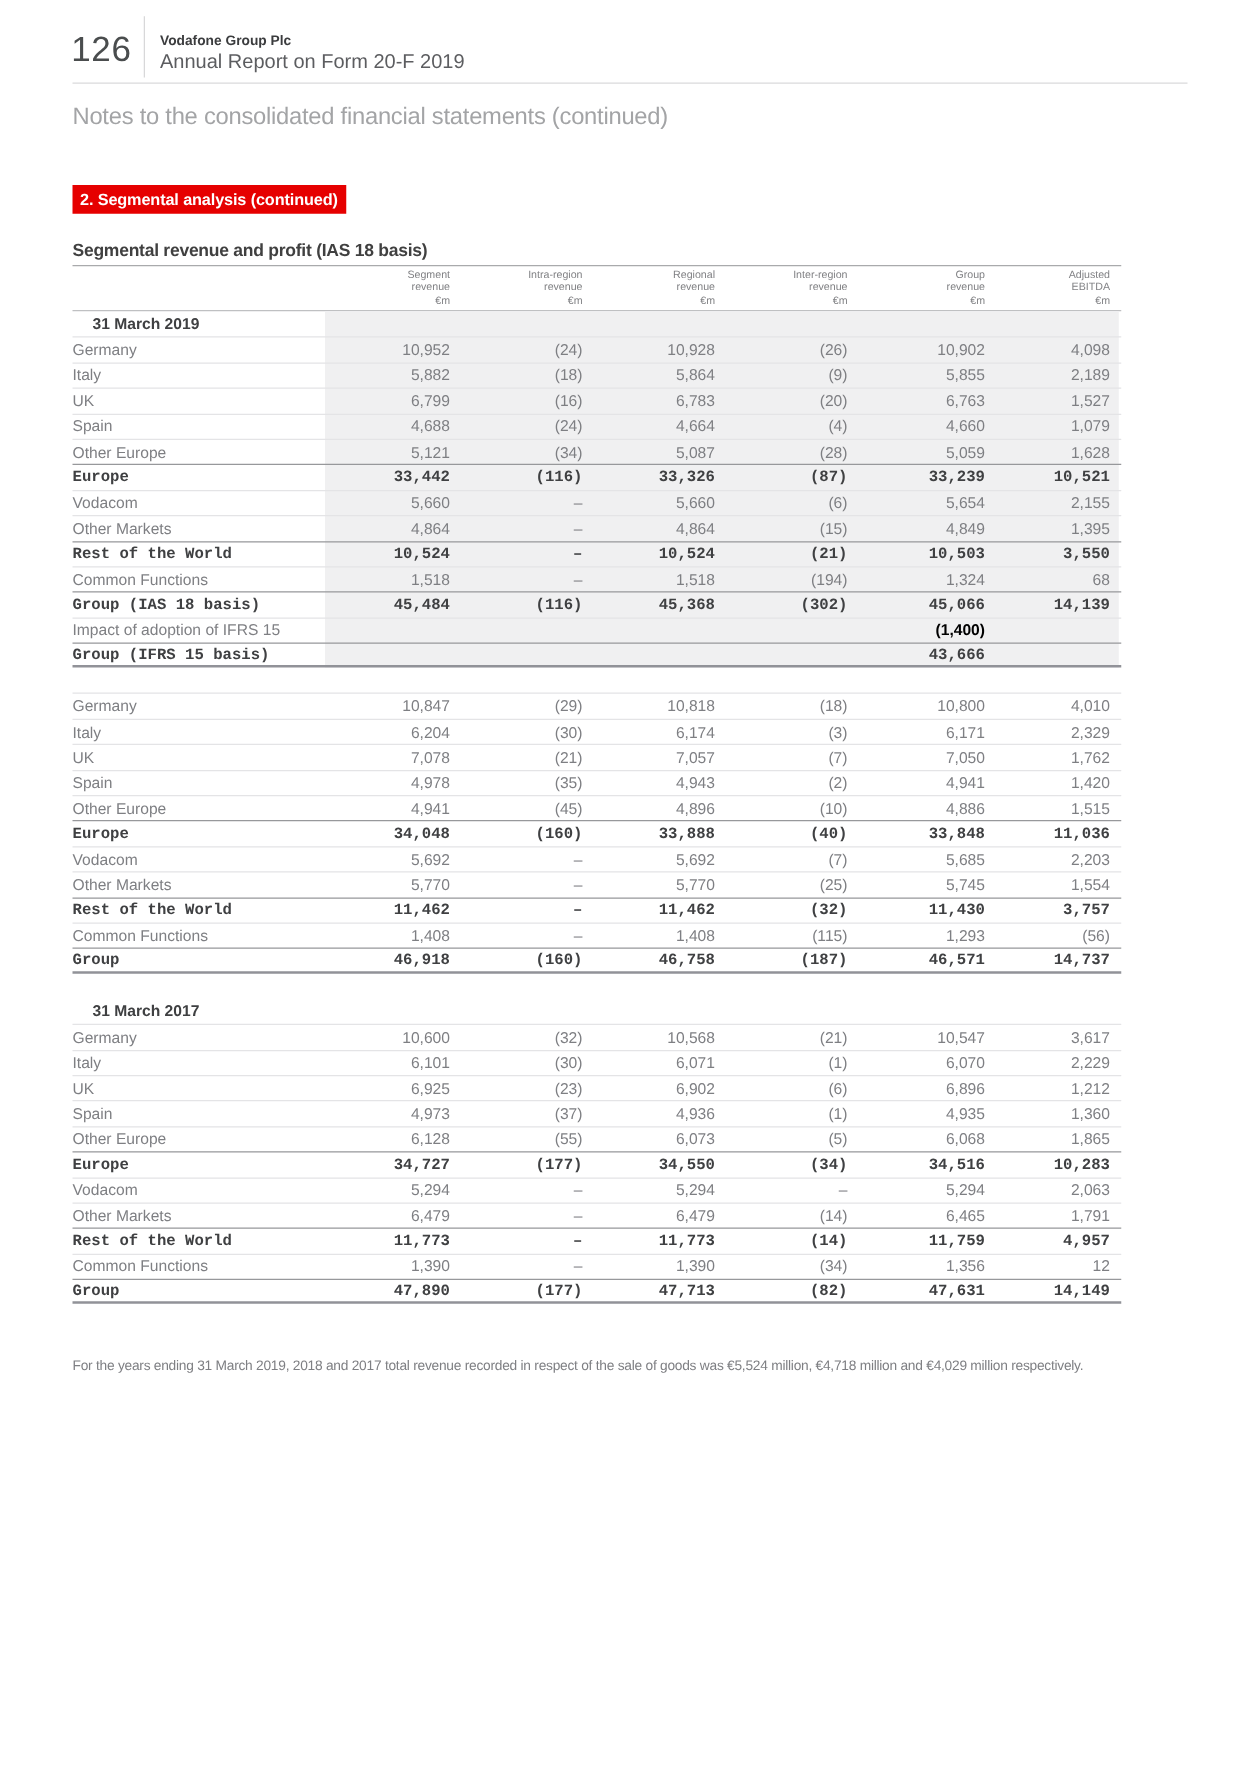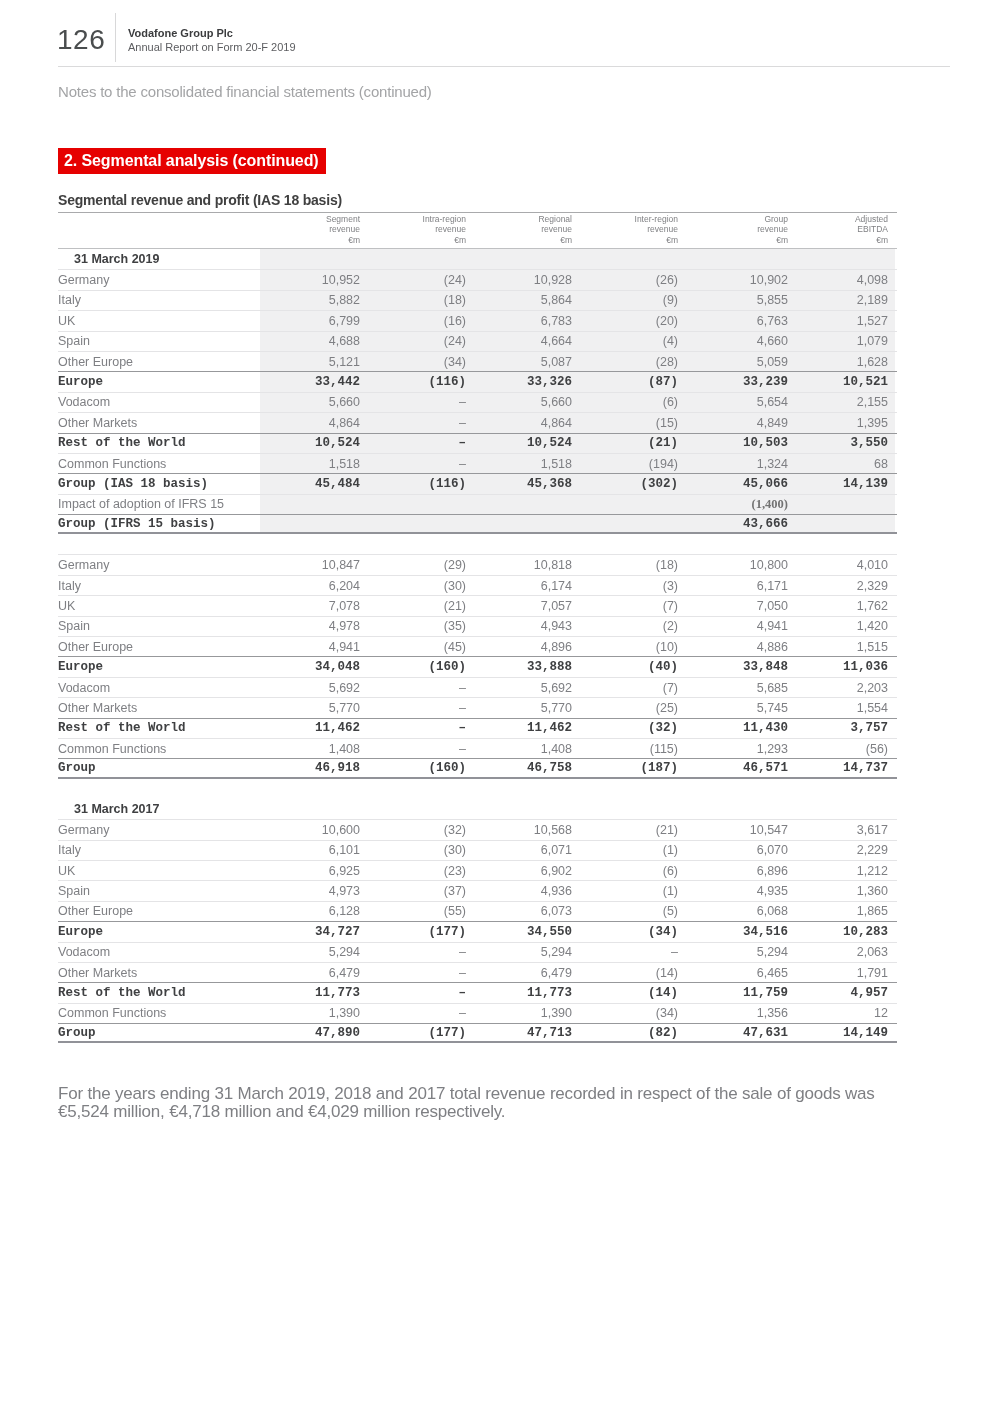--- a/index.html
+++ b/index.html
@@ -4,26 +4,26 @@
 <style>
   html,body{margin:0;padding:0;background:#ffffff;}
   body{width:1008px;height:1426px;position:relative;font-family:"Liberation Sans",sans-serif;-webkit-font-smoothing:antialiased;}
   .abs{position:absolute;}
 
   
   .page-num{left:57px;top:24px;font-size:28px;color:#4a4d4e;letter-spacing:0.5px;}
   .hdr-divider{left:115px;top:13px;width:1px;height:49px;background:#d8d8d9;}
   .hdr-block{left:128px;top:27px;}
   .hdr-company{font-size:11px;font-weight:bold;color:#3b3c3e;}
-  .hdr-report{font-size:11px;color:#5c5d60;margin-top:2px;}
+  .hdr-report{font-size:16px;color:#5c5d60;margin-top:2px;}
   .hdr-rule{left:58px;top:66px;width:892px;height:1px;background:#dadadb;}
 
-  .doc-title{left:58px;top:83px;font-size:15px;color:#a3a4a6;letter-spacing:-0.2px;}
-
-  .badge{left:58px;top:148px;background:#e60000;color:#ffffff;font-size:16px;font-weight:bold;padding:4px 7px 4px 6px;letter-spacing:-0.1px;}
+  .doc-title{left:58px;top:83px;font-size:19px;color:#a3a4a6;letter-spacing:-0.2px;}
+
+  .badge{left:58px;top:148px;background:#e60000;color:#ffffff;font-size:13px;font-weight:bold;padding:4px 7px 4px 6px;letter-spacing:-0.1px;}
   .section-heading{left:58px;top:192px;font-size:14px;font-weight:bold;color:#404040;letter-spacing:-0.2px;}
 
   
   .tbl{left:58px;top:212px;width:839px;font-size:12.5px;}
   .thead-row{display:flex;align-items:flex-end;height:37px;border-top:1px solid #a9aaac;border-bottom:1px solid #bfc0c2;box-sizing:border-box;padding-bottom:3px;}
   .hline{font-size:8.5px;line-height:10.3px;color:#808184;text-align:right;}
   .lbl{width:202px;color:#7e7f83;flex:0 0 202px;}
   .num{text-align:right;color:#7e7f83;box-sizing:border-box;}
   .c0{width:100px;flex:0 0 100px;}
   .c1{width:106px;flex:0 0 106px;}
@@ -33,23 +33,23 @@
   .c5{width:109px;flex:0 0 109px;padding-right:9px;}
   .section{position:relative;}
   .section + .section{margin-top:20px;}
   .shade{position:absolute;left:202px;top:0;bottom:0;width:635px;background:#f0f0f1;}
   .row{display:flex;align-items:center;height:20.4px;position:relative;box-sizing:border-box;}
   .row.light{border-top:1px solid #e4e4e6;}
   .row.dark{border-top:1px solid #97989b;font-family:Liberation Mono, monospace;}
   .row:last-child{border-bottom:2px solid #919298;}
   .title-row .lbl{font-weight:bold;color:#3f4042;margin-left:16px;}
   .bold .lbl,.bold .num{font-weight:bold;color:#3f4042;}
-  .vbold .num{font-weight:bold;color:#737373;font-family:Liberation Serif, serif;}
-
-  .footnote{left:58px;top:1085px;width:852px;font-size:17px;line-height:17.5px;color:#7e7f83;letter-spacing:-0.2px;}
+  .vbold .num{font-weight:bold;color:#000000;}
+
+  .footnote{left:58px;top:1085px;width:852px;font-size:11px;line-height:17.5px;color:#7e7f83;letter-spacing:-0.2px;}
 </style>
 </head>
 <body>
 
 <div class="abs page-num">126</div>
 <div class="abs hdr-divider"></div>
 <div class="abs hdr-block">
   <div class="hdr-company">Vodafone Group Plc</div>
   <div class="hdr-report">Annual Report on Form 20-F 2019</div>
 </div>

